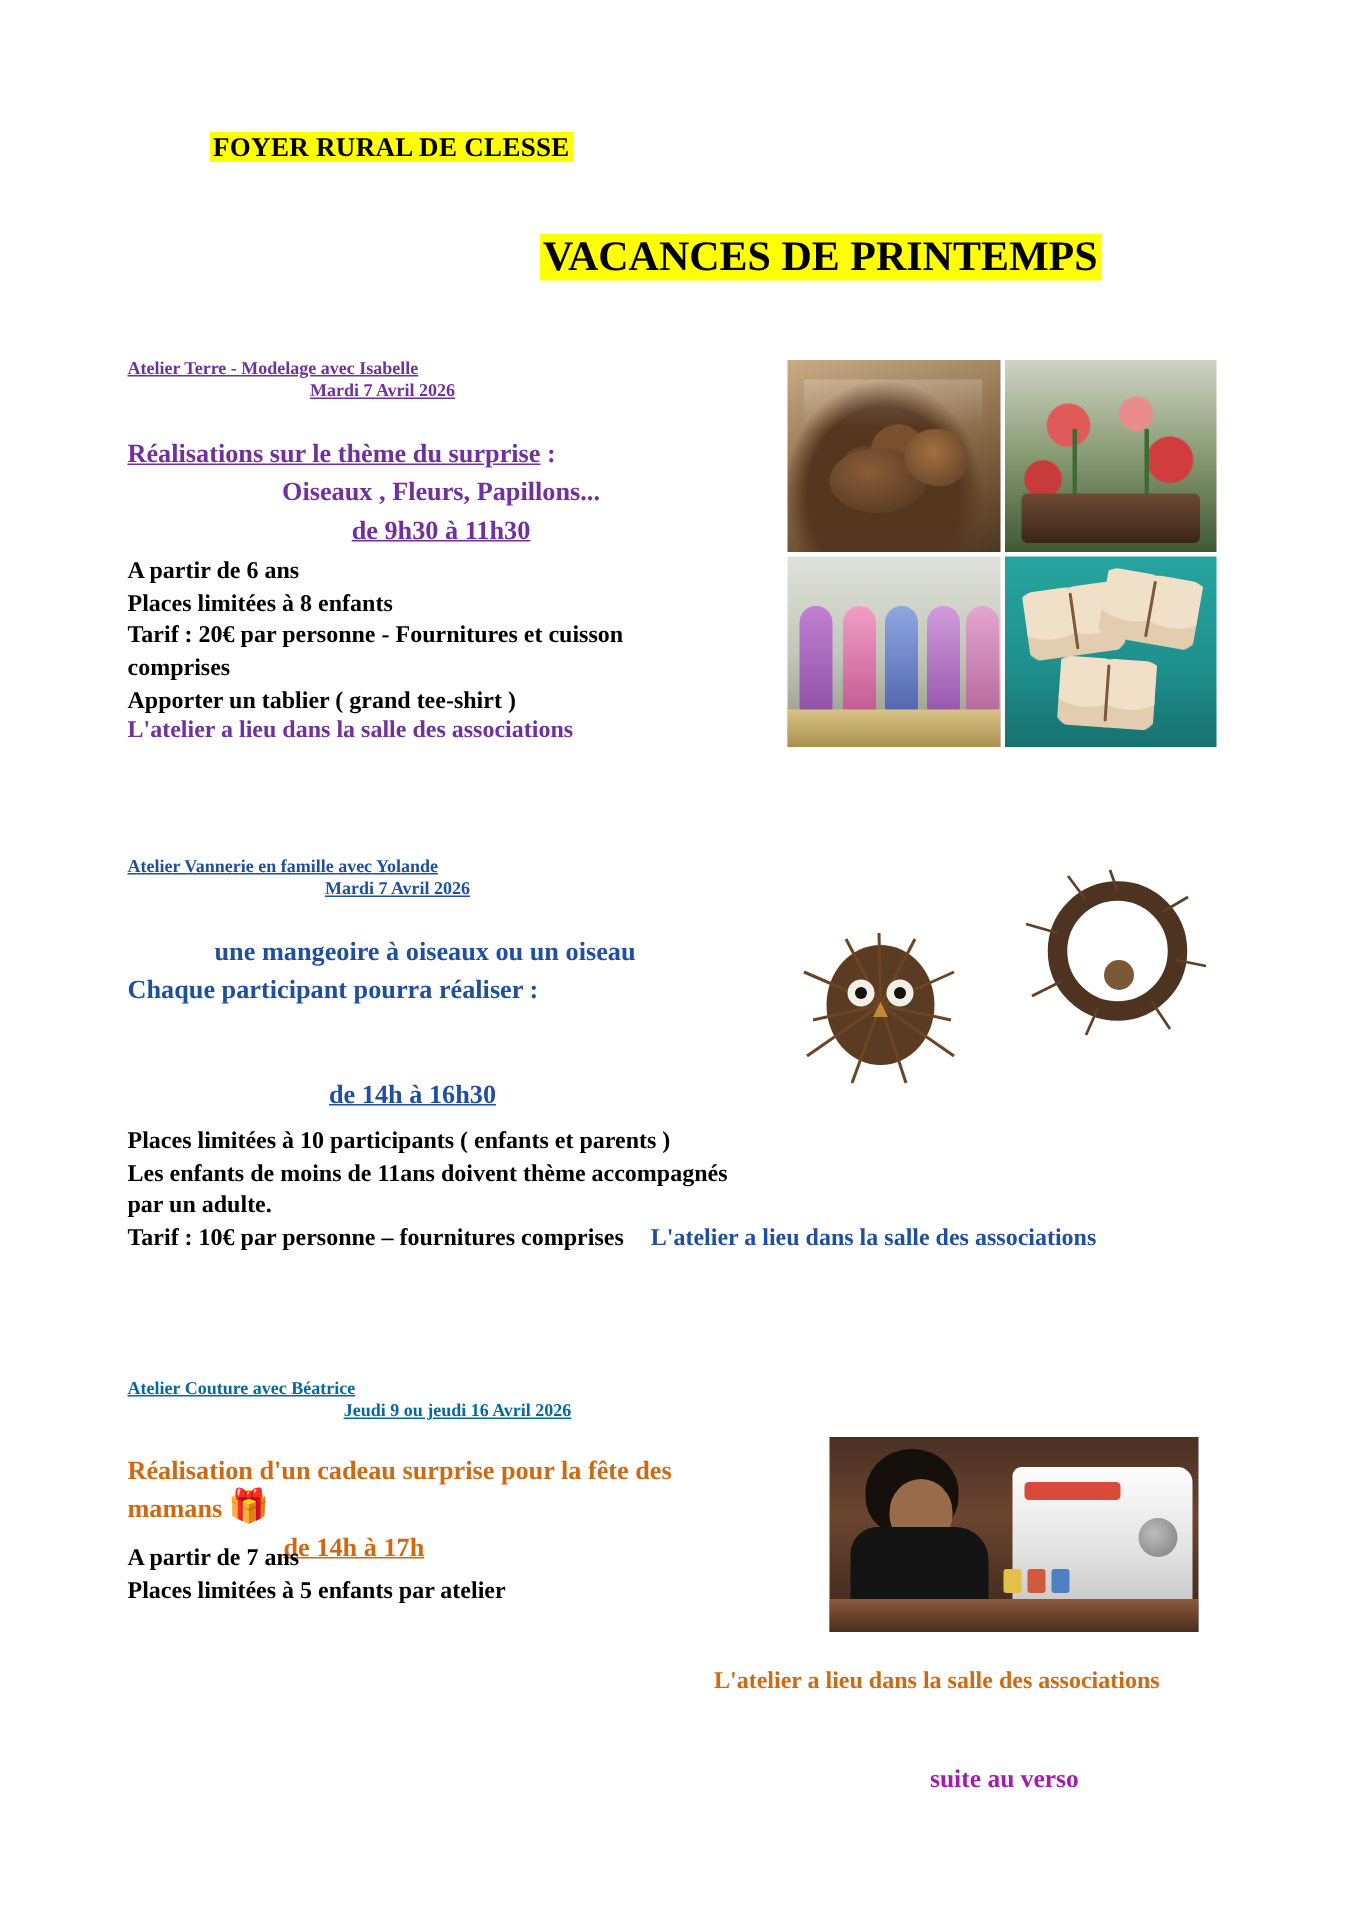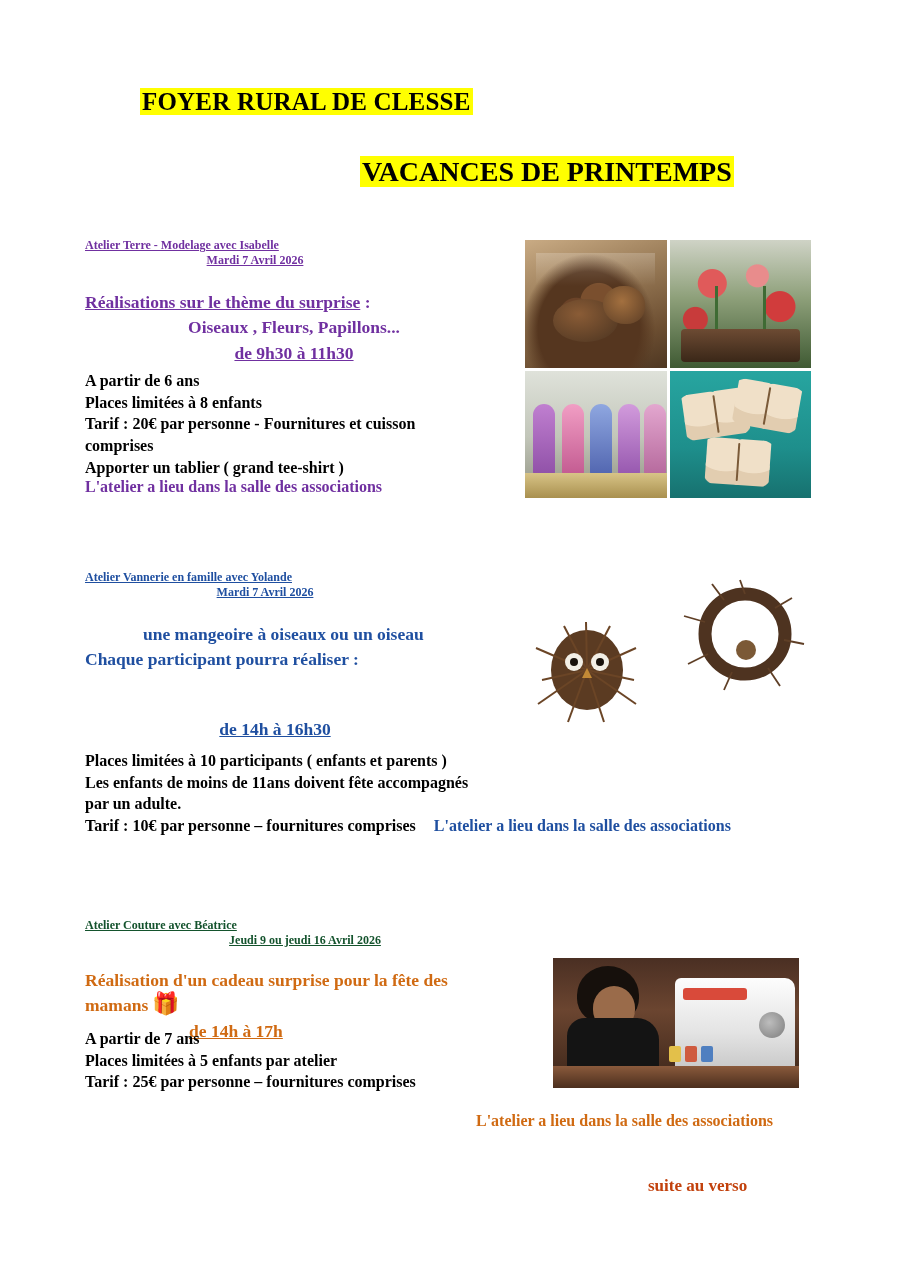--- a/index.html
+++ b/index.html
@@ -25,21 +25,21 @@
 
   
   .title-row {
     position: absolute;
     left: 140px;
     top: 88px;
   }
   .title-hl {
     background: #ffff00;
     font-weight: bold;
-    font-size: 25px;
+    font-size: 18px;
     letter-spacing: 0.2px;
     padding: 0 2px;
     color: #000;
     display: inline;
   }
   .subtitle-row {
     position: absolute;
     left: 360px;
     top: 156px;
   }
@@ -57,21 +57,21 @@
     position: absolute;
   }
   .h-link {
     font-weight: bold;
     font-size: 12px;
     text-decoration: underline;
     line-height: 1.25;
   }
   .h-link.purple { color: #7030a0; }
   .h-link.blue   { color: #1f4fa0; }
-  .h-link.orange { color: #14532d; }
+  .h-link.orange { color: #0369a1; }
 
   .sub-line {
     font-weight: bold;
     font-size: 17.5px;
     line-height: 1.45;
   }
   .sub-line.purple { color: #7030a0; }
   .sub-line.blue   { color: #1f4fa0; }
   .sub-line.orange { color: #d06a12; }
   .u { text-decoration: underline; }
@@ -258,25 +258,25 @@
   .ph-sew .s3 { left: 148px; background: #4f7fc0; }
 
   
   .gift {
     font-size: 22px;
     line-height: 1;
   }
 
   .footer-note {
     position: absolute;
-    left: 648px;
+    left: 620px;
     top: 1176px;
     font-weight: bold;
     font-size: 17px;
-    color: #c2410c;
+    color: #a21caf;
   }
 </style>
 </head>
 <body>
 
 <div class="page">
 
   <div class="title-row">
     <span class="title-hl">FOYER RURAL DE CLESSE</span>
   </div>
@@ -337,21 +337,21 @@
 
     <div style="height:22px;"></div>
 
     <div class="sub-line blue" style="padding-left:58px;">une mangeoire à oiseaux ou un oiseau</div>
     <div class="sub-line blue">Chaque participant pourra réaliser :</div>
     <div class="sub-line blue u center" style="padding-left:10px; padding-right:70px;margin-top:44px;">de 14h à 16h30</div>
   </div>
 
   <div class="sec" style="left:85px; top:750px; width:760px;">
     <div class="body-line">Places limitées à 10 participants ( enfants et parents )</div>
-    <div class="body-line">Les enfants de moins de 11ans doivent fête accompagnés</div>
+    <div class="body-line">Les enfants de moins de 11ans doivent thème accompagnés</div>
     <div class="body-line">par un adulte.</div>
     <div>
       <span class="body-line">Tarif : 10€ par personne – fournitures comprises</span>
       <span class="note blue" style="margin-left:14px;">L'atelier a lieu dans la salle des associations</span>
     </div>
   </div>
 
   <svg class="wicker-owl" viewBox="0 0 126 110">
     <ellipse cx="63" cy="52" rx="36" ry="40" fill="#5b3b22"></ellipse>
     <g stroke="#6b4526" stroke-width="2">
@@ -399,21 +399,20 @@
     <div>
       <span class="sub-line orange">mamans</span>
       <span class="gift">🎁</span>
     </div>
     <div class="sub-line orange u" style="padding-left:104px;">de 14h à 17h</div>
   </div>
 
   <div class="sec" style="left:85px; top:1028px; width:400px;">
     <div class="body-line">A partir de 7 ans</div>
     <div class="body-line">Places limitées à 5 enfants par atelier</div>
-    <div class="body-line">Tarif : 25€ par personne – fournitures comprises</div>
   </div>
 
   <div class="sec" style="left:476px; top:1112px;">
     <span class="note orange">L'atelier a lieu dans la salle des associations</span>
   </div>
 
   <div class="ph-sew">
     <div class="machine"></div>
     <div class="girl">
       <div class="hair"></div>

